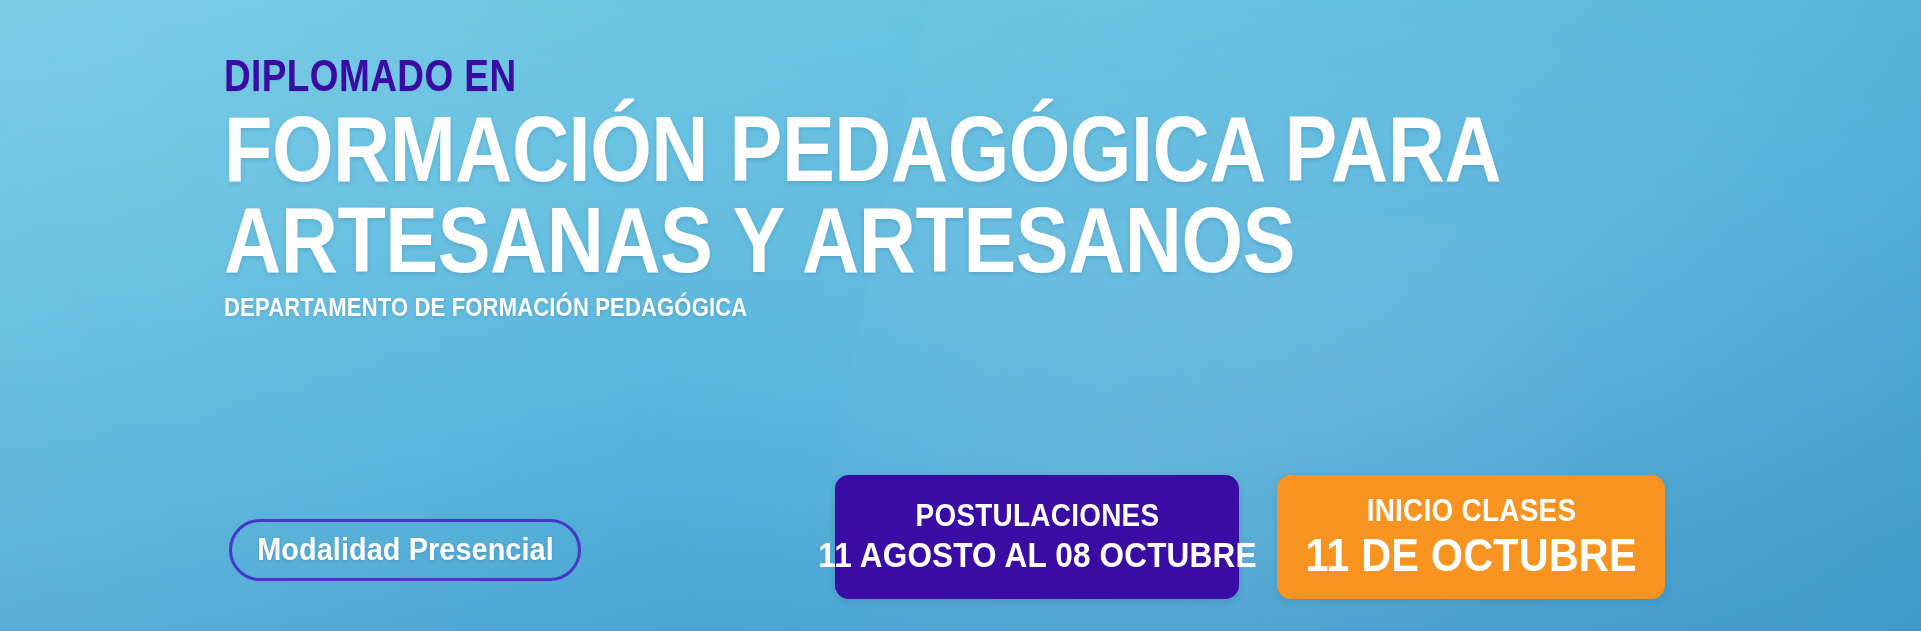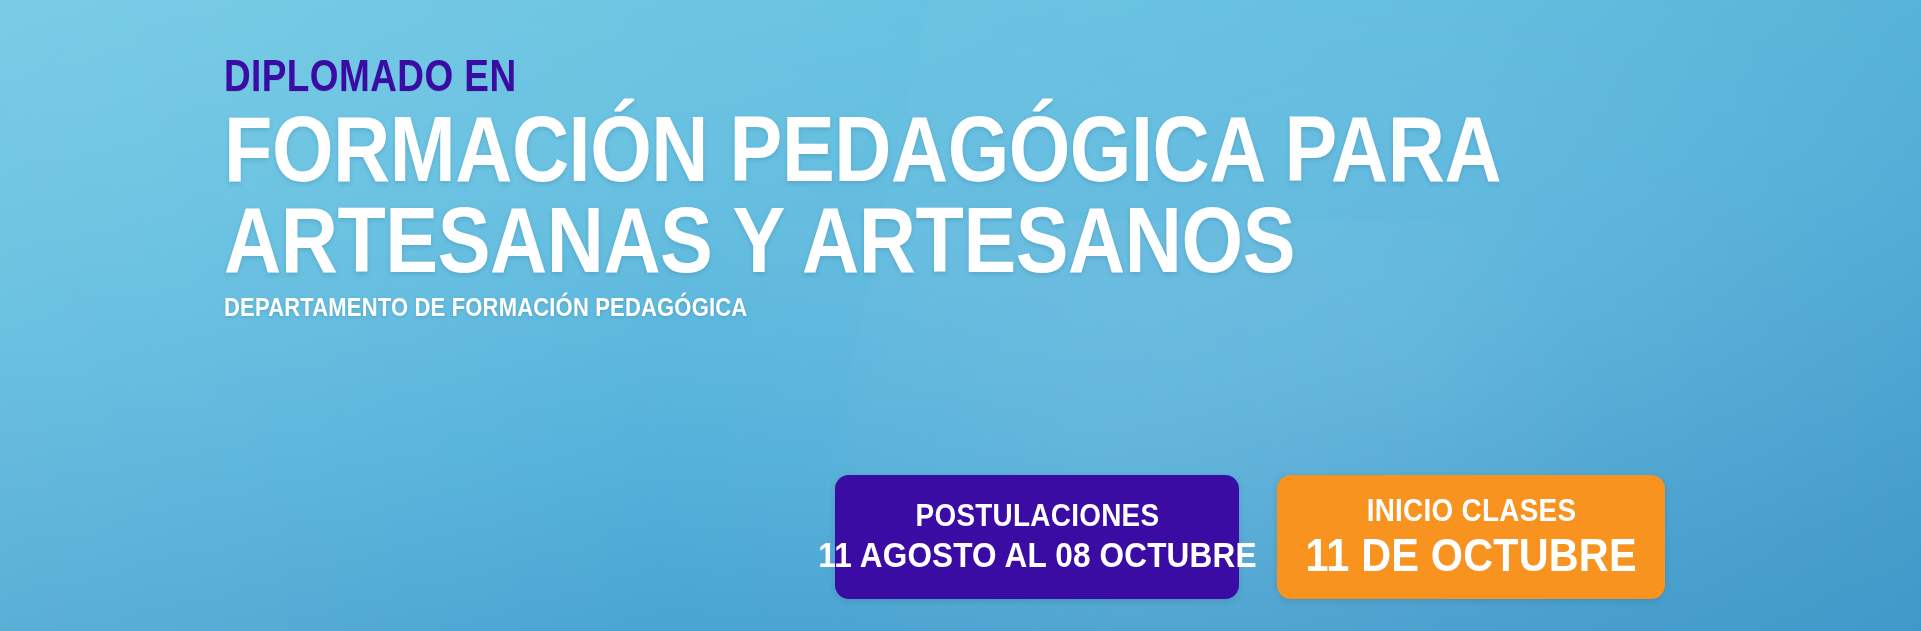--- a/index.html
+++ b/index.html
@@ -186,20 +186,23 @@
   <div class="text-block">
     <div class="eyebrow">DIPLOMADO EN</div>
 
     <div class="headline">FORMACIÓN PEDAGÓGICA PARA</div>
 
     <div class="headline headline-l2">ARTESANAS Y ARTESANOS</div>
 
     <div class="dept">DEPARTAMENTO DE FORMACIÓN PEDAGÓGICA</div>
   </div>
 
+  <div class="pill">
+    <span class="pill-label">Modalidad Presencial</span>
+  </div>
 
   <div class="badge badge-postulaciones">
     <span class="badge-top">POSTULACIONES</span>
     <span class="badge-bottom">11 AGOSTO AL 08 OCTUBRE</span>
   </div>
 
   <div class="badge badge-inicio">
     <span class="badge-top">INICIO CLASES</span>
     <span class="badge-bottom">11 DE OCTUBRE</span>
   </div>

